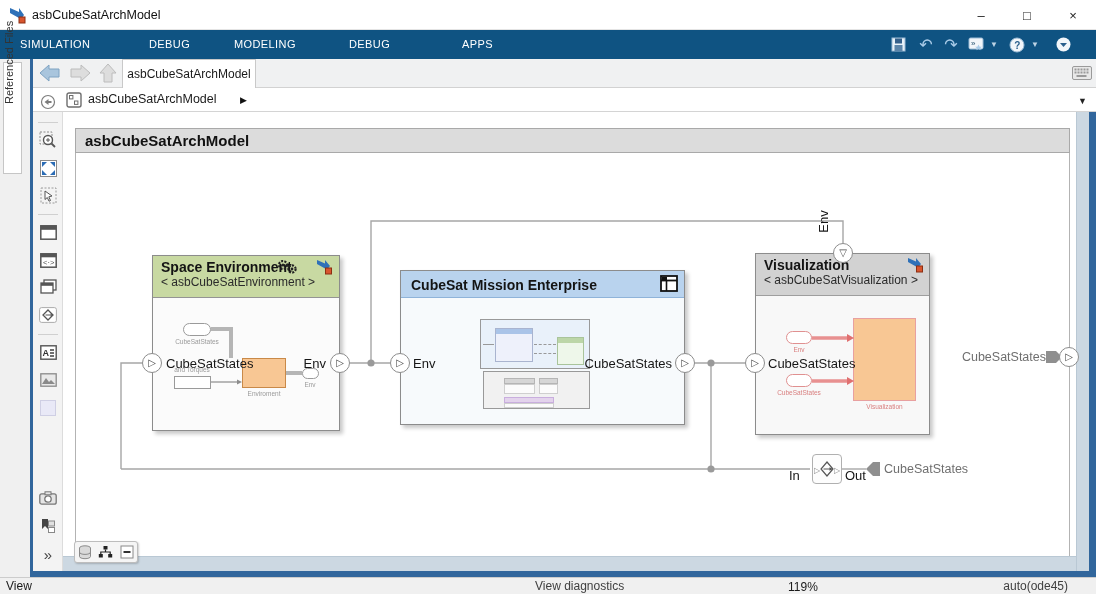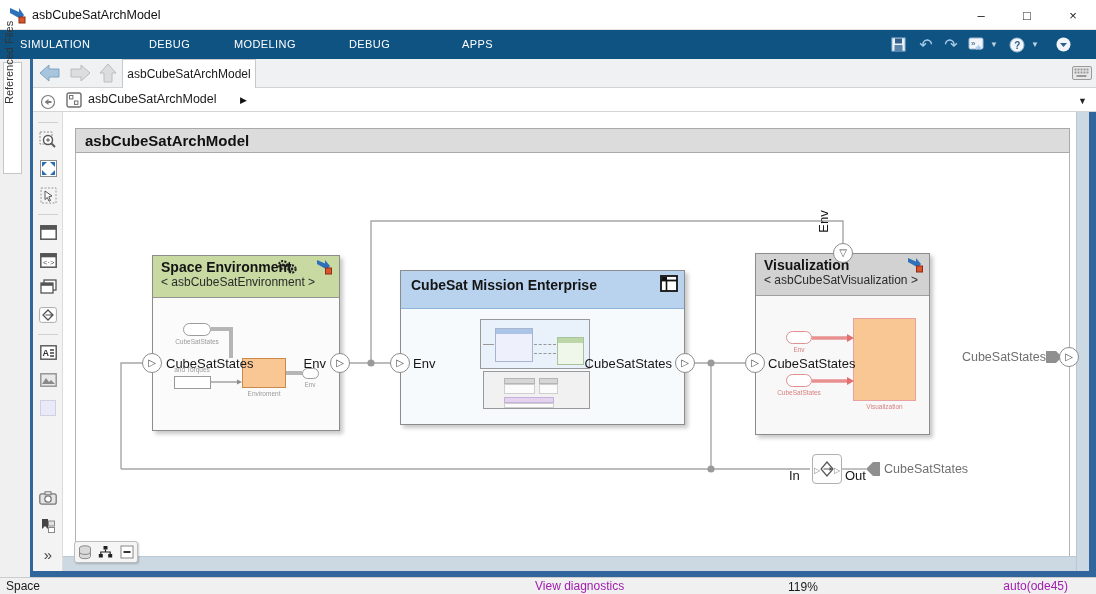--- a/index.html
+++ b/index.html
@@ -70,21 +70,21 @@
   .mini-oval { position:absolute; background:#fff; border:1.5px solid #9a9a9a; border-radius:8px; }
   .mini-oval-red { position:absolute; background:#fff; border:1.5px solid #e09090; border-radius:8px; }
 
   .adapter { left:812px; top:454px; width:30px; height:30px; background:#fdfdfd; border:1px solid #b0b0b0; border-radius:4px; z-index:6; }
 
   .float-toolbar { left:74px; top:541px; width:64px; height:22px; background:#f5f5f5; border:1px solid #bdbdbd; border-radius:3px;
                    box-shadow:1px 1px 2px rgba(0,0,0,.2); display:flex; align-items:center; justify-content:space-around; z-index:8; }
 
   
   .statusbar { left:0; top:577px; width:1096px; height:17px; background:#f0f0f0; border-top:1px solid #cccccc; font-size:12px; color:#1a1a1a; }
-  .status-link { color:#a21caf; }
+  .status-link { color:#404040; }
 
   svg { display:block; }
   .wire-layer { left:0; top:0; width:1096px; height:594px; pointer-events:none; z-index:5; }
 </style>
 </head>
 <body>
 
 <div class="abs titlebar">
   <svg class="abs" style="left:9px;top:7px" width="17" height="17" viewBox="0 0 17 17">
     <polygon points="1,1 10,5 10,1 15,8 10,15 10,11 1,6" fill="#2f71b8"></polygon>
@@ -329,21 +329,21 @@
   </svg>
   <div class="tiny" style="left:8px;top:110px;width:62px">and Torques</div>
   <div class="abs" style="left:21px;top:120px;width:37px;height:13px;background:#fff;border:1px solid #9a9a9a"></div>
   <div class="abs" style="left:89px;top:102px;width:44px;height:30px;background:#f8c794;border:1px solid #c98948"></div>
   <div class="tiny" style="left:89px;top:134px;width:44px">Enviroment</div>
   <div class="mini-oval" style="left:149px;top:112px;width:17px;height:11px"></div>
   <div class="tiny" style="left:143px;top:125px;width:28px">Env</div>
 </div>
 
 <div class="block" style="left:400px;top:270px;width:285px;height:155px;background:#f7fafc">
-  <div class="blk-header" style="height:38px;background:#b9d3ee;border-bottom-color:#8fb3d9;padding-left:10px">
+  <div class="blk-header" style="height:27px;background:#b9d3ee;border-bottom-color:#8fb3d9;padding-left:10px">
     <div class="blk-title" style="line-height:22px">CubeSat Mission Enterprise</div>
     <svg class="abs" style="right:6px;top:4px" width="18" height="17" viewBox="0 0 18 17">
       <rect x="1" y="1" width="16" height="15" fill="#fff" stroke="#111" stroke-width="1.8"></rect>
       <line x1="1" y1="5.5" x2="17" y2="5.5" stroke="#111" stroke-width="1.8"></line>
       <rect x="2" y="2" width="5" height="3" fill="#111"></rect>
       <line x1="6.5" y1="5.5" x2="6.5" y2="16" stroke="#111" stroke-width="1.6"></line>
     </svg>
   </div>
 
   <div class="abs" style="left:79px;top:48px;width:110px;height:50px;background:#e9f1fa;border:1px solid #999">
@@ -437,18 +437,18 @@
     <rect x="10.2" y="9" width="4" height="3.5" fill="#222"></rect>
     <path d="M7.5,4.5 V7 M2.8,9 V7 H12.2 V9" fill="none" stroke="#222" stroke-width="1.2"></path>
   </svg>
   <svg width="14" height="14" viewBox="0 0 14 14">
     <rect x="1" y="1" width="12" height="12" fill="#fff" stroke="#8a8a8a"></rect>
     <line x1="3.5" y1="7" x2="10.5" y2="7" stroke="#333" stroke-width="2"></line>
   </svg>
 </div>
 
 <div class="abs statusbar">
-  <span class="abs" style="left:6px;top:1px">Space</span>
+  <span class="abs" style="left:6px;top:1px">View</span>
   <span class="abs status-link" style="left:535px;top:1px">View diagnostics</span>
   <span class="abs" style="left:788px;top:2px">119%</span>
   <span class="abs status-link" style="right:28px;top:1px">auto(ode45)</span>
 
 </div>
 
 </body></html>

